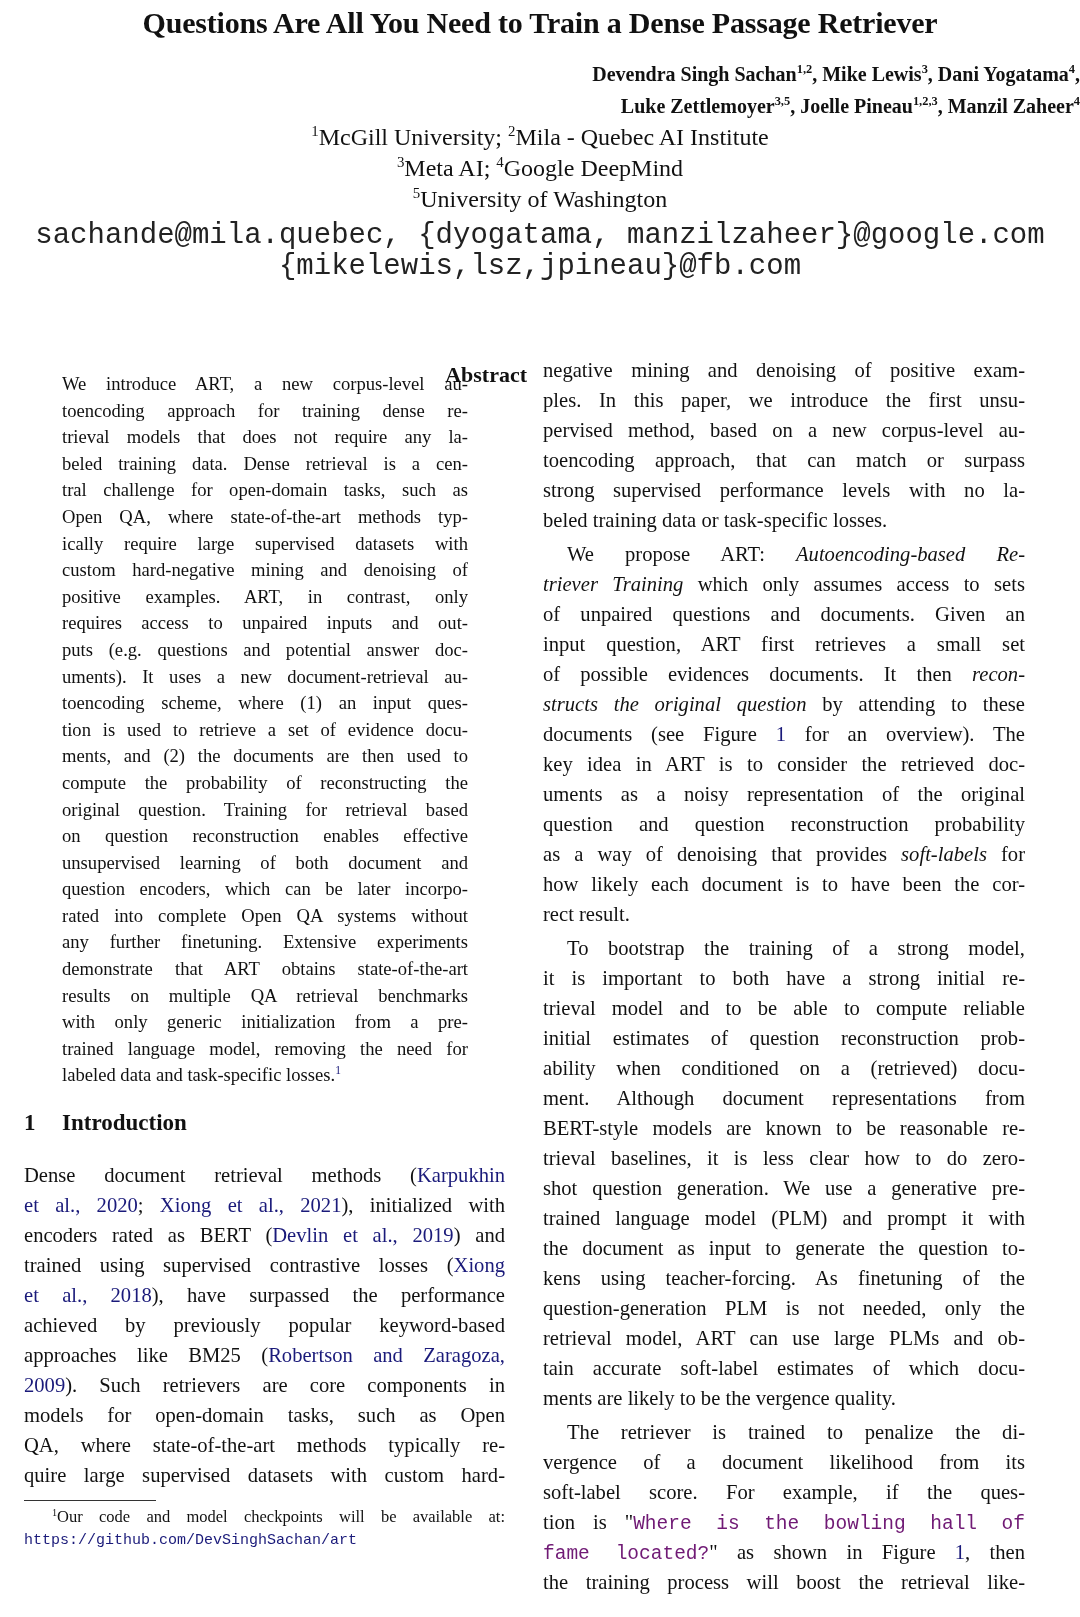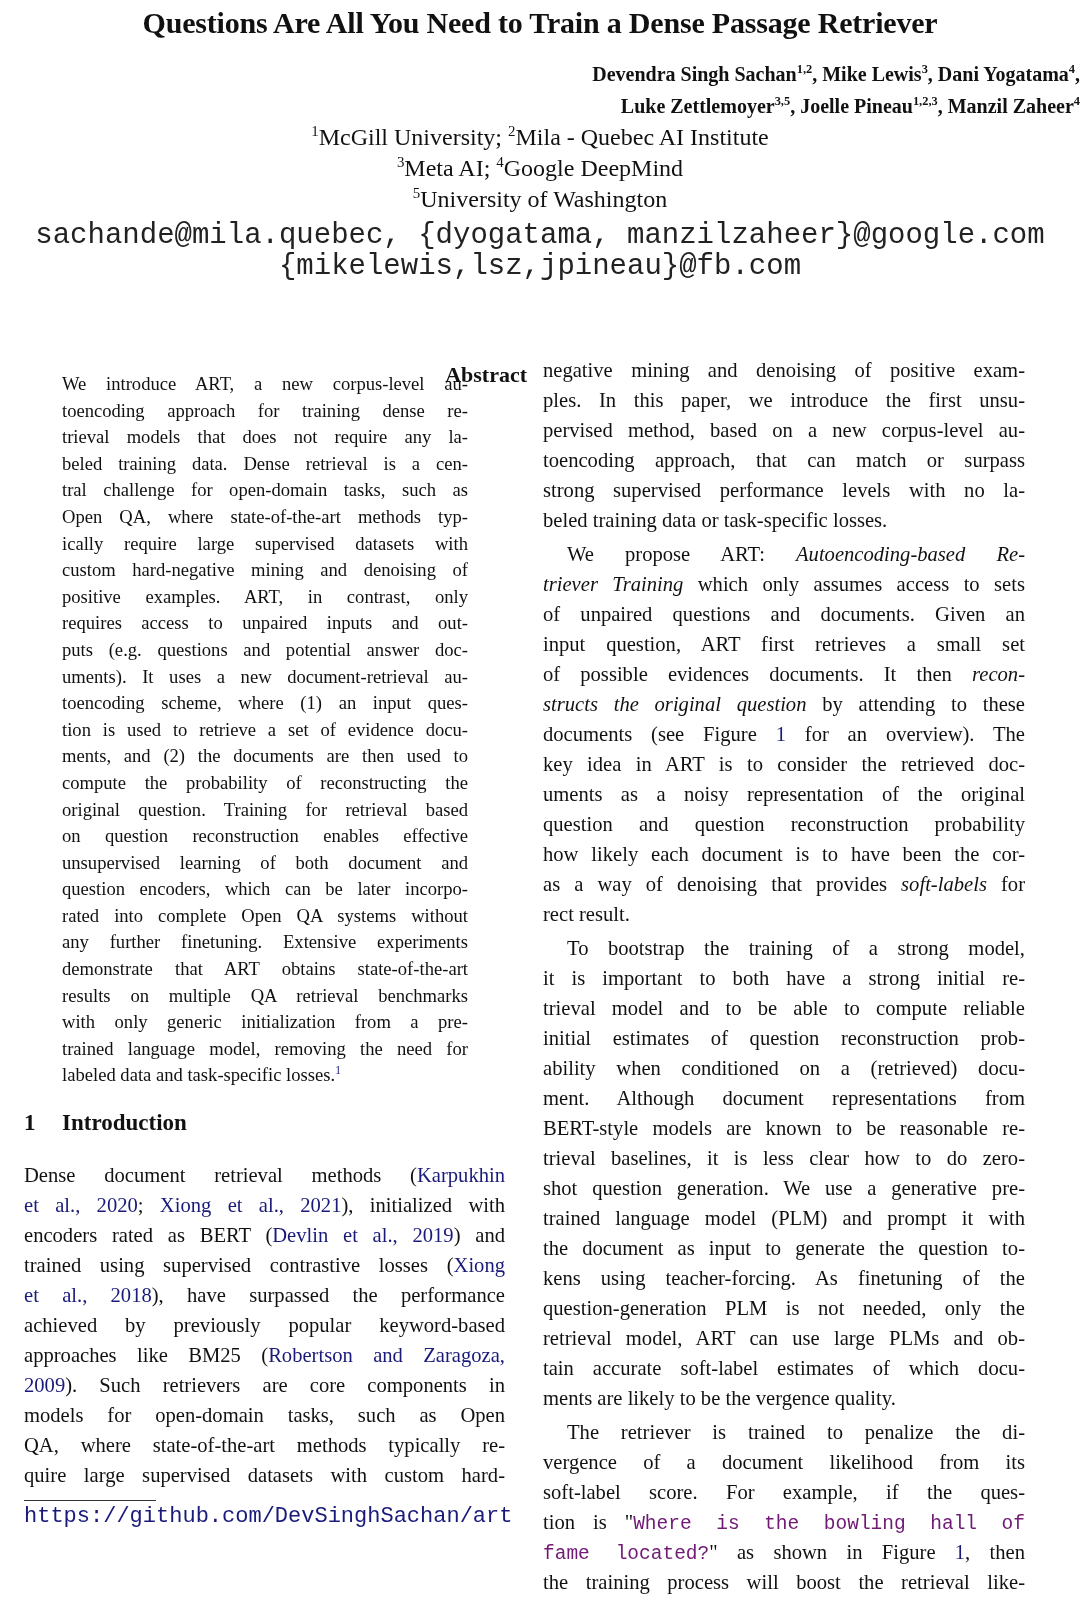--- a/index.html
+++ b/index.html
@@ -54,21 +54,21 @@
   .ital { font-style: italic; }
   .mono { font-family: "Liberation Mono", "DejaVu Sans Mono", monospace; font-size: 19.5px; color: #701a75; }
 
   .fn-rule { position: absolute; left: 24px; top: 1500px; width: 132px; height: 1px; background: #333; }
   .footnote { position: absolute; left: 24px; top: 1505px; width: 481px; }
   .footnote .l1 {
     font-size: 16.5px; line-height: 24px; padding-left: 28px;
     text-align: justify; text-align-last: justify; white-space: nowrap;
   }
   .footnote .l2 {
-    font-family: "Liberation Mono", "DejaVu Sans Mono", monospace; font-size: 22px; line-height: 24px; color: #1a1a7a;
+    font-family: "Liberation Mono", "DejaVu Sans Mono", monospace; font-size: 15px; line-height: 24px; color: #1a1a7a;
   }
 
   .right-lines { position: absolute; left: 543px; top: 316px; width: 482px; margin-top: 39px; }
   .gap { height: 4px; }
 </style>
 </head>
 <body>
 
 <div>
 
@@ -139,20 +139,21 @@
       <div class="ln2"><span>achieved by previously popular keyword-based</span></div>
       <div class="ln2"><span>approaches like BM25 (</span><span class="cite">Robertson and Zaragoza,</span></div>
       <div class="ln2"><span class="cite">2009</span><span>).  Such retrievers are core components in</span></div>
       <div class="ln2"><span>models for open-domain tasks, such as Open</span></div>
       <div class="ln2"><span>QA, where state-of-the-art methods typically re-</span></div>
       <div class="ln2"><span>quire large supervised datasets with custom hard-</span></div>
     </div>
 
   <div class="fn-rule"></div>
   <div class="footnote">
+    <div class="l1"><sup>1</sup><span>Our code and model checkpoints will be available at:</span></div>
     <div class="l2">https://github.com/DevSinghSachan/art</div>
   </div>
 
   <div class="right-lines" id="intro-right">
       <div>
         <div class="ln2"><span>negative mining and denoising of positive exam-</span></div>
         <div class="ln2"><span>ples.  In this paper, we introduce the first unsu-</span></div>
         <div class="ln2"><span>pervised method, based on a new corpus-level au-</span></div>
         <div class="ln2"><span>toencoding approach, that can match or surpass</span></div>
         <div class="ln2"><span>strong supervised performance levels with no la-</span></div>
@@ -163,22 +164,22 @@
         <div class="ln2 indent"><span>We propose ART: </span><span class="ital">Autoencoding-based Re-</span></div>
         <div class="ln2"><span class="ital">triever Training</span><span> which only assumes access to sets</span></div>
         <div class="ln2"><span>of unpaired questions and documents.  Given an</span></div>
         <div class="ln2"><span>input question, ART first retrieves a small set</span></div>
         <div class="ln2"><span>of possible evidences documents.  It then </span><span class="ital">recon-</span></div>
         <div class="ln2"><span class="ital">structs the original question</span><span> by attending to these</span></div>
         <div class="ln2"><span>documents (see Figure </span><span class="cite">1</span><span> for an overview).  The</span></div>
         <div class="ln2"><span>key idea in ART is to consider the retrieved doc-</span></div>
         <div class="ln2"><span>uments as a noisy representation of the original</span></div>
         <div class="ln2"><span>question and question reconstruction probability</span></div>
+        <div class="ln2"><span>as a way of denoising that provides </span><span class="ital">soft-labels</span><span> for</span></div>
         <div class="ln2"><span>how likely each document is to have been the cor-</span></div>
-        <div class="ln2"><span>as a way of denoising that provides </span><span class="ital">soft-labels</span><span> for</span></div>
         <div class="ln2 last"><span>rect result.</span></div>
       </div>
       <div class="gap"></div>
       <div>
         <div class="ln2 indent"><span>To bootstrap the training of a strong model,</span></div>
         <div class="ln2"><span>it is important to both have a strong initial re-</span></div>
         <div class="ln2"><span>trieval model and to be able to compute reliable</span></div>
         <div class="ln2"><span>initial estimates of question reconstruction prob-</span></div>
         <div class="ln2"><span>ability when conditioned on a (retrieved) docu-</span></div>
         <div class="ln2"><span>ment.  Although document representations from</span></div>

